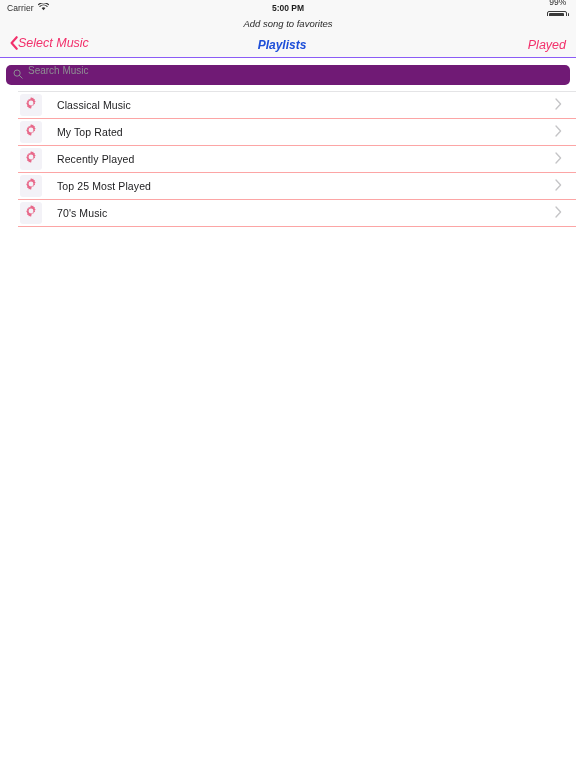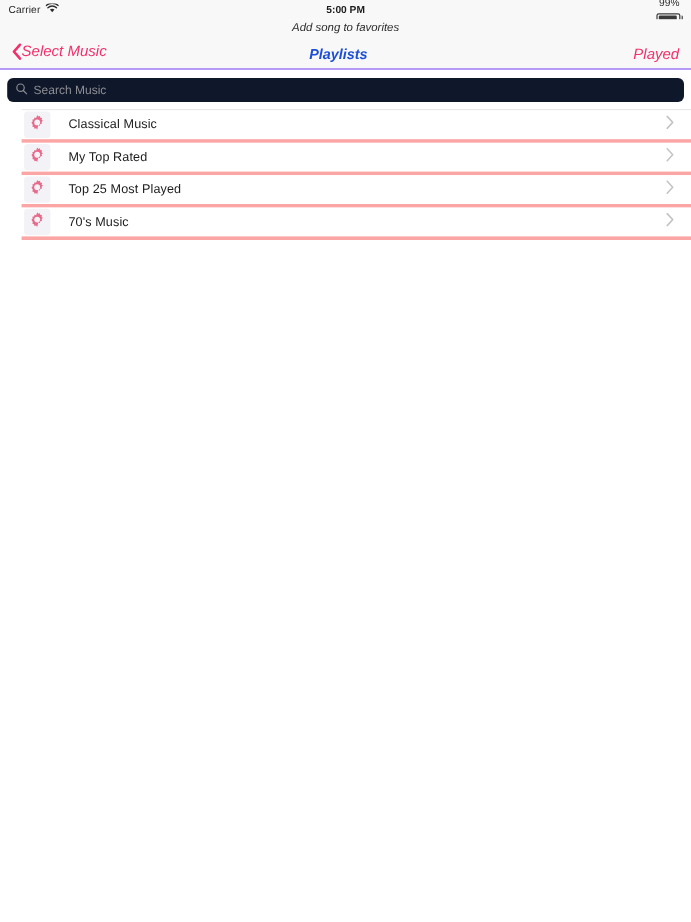--- a/index.html
+++ b/index.html
@@ -68,35 +68,35 @@
     font-size: 12px; font-weight: bold; color: #1d4ed8;
     pointer-events: none;
   }
   .cancel-button {
     margin-left: auto; color: #f2306b; font-size: 12.5px; cursor: pointer; z-index: 2;
   }
 
   
   .search-wrap { padding: 7px 6px 6px 6px; background: #ffffff; }
   .search-field {
-    height: 20px; background: #0f172a; border-radius: 5px;
-    display: flex; align-items: center; gap: 5px; padding: 0 7px;
+    height: 20px; background: #701a75; border-radius: 5px;
+    display: flex; align-items: flex-start; gap: 5px; padding: 0 7px;
     cursor: text;
   }
   .search-icon { display: block; flex: none; }
   .search-placeholder { font-size: 10px; color: #8e8e93; }
 
   
   .list {
     margin-left: 18px; background: #ffffff;
     border-top: 1px solid #e4e4e6;
   }
   .list-row {
     display: flex; align-items: center; height: 27px;
-    border-bottom: 3px solid #fca5a5;
+    border-bottom: 1px solid #fca5a5;
     cursor: pointer; background: #ffffff;
   }
   .row-icon-tile {
     width: 22px; height: 22px; flex: none;
     background: #f3f2f7; border-radius: 3px;
     display: flex; align-items: center; justify-content: center;
     margin-left: 2px;
   }
   .row-label {
     flex: 1; font-size: 10.5px; color: #1c1c1e;
@@ -190,20 +190,36 @@
         </span>
       </span>
       <span class="row-label">My Top Rated</span>
       <span class="row-chevron">
         <svg width="7" height="12" viewBox="0 0 7 12">
             <path d="M1 1 L5.6 6 L1 11" stroke="#c4c4c6" stroke-width="1.3" fill="none" stroke-linecap="round" stroke-linejoin="round"></path>
           </svg>
       </span>
     </div>
 
+    <div class="list-row">
+      <span class="row-icon-tile">
+        <span class="gear-icon">
+          <svg width="14" height="14" viewBox="0 0 24 24">
+            <path fill="#e8698a" d="M12 1.6l1.5 2.0 2.4-.8.6 2.5 2.5.6-.8 2.4 2.0 1.5-2.0 1.5.8 2.4-2.5.6-.6 2.5-2.4-.8L12 22.4l-1.5-2.0-2.4.8-.6-2.5-2.5-.6.8-2.4L3.8 12l2.0-1.5-.8-2.4 2.5-.6.6-2.5 2.4.8z"></path>
+            <circle cx="12" cy="12" r="4.2" fill="#f3f2f7"></circle>
+          </svg>
+        </span>
+      </span>
+      <span class="row-label">Recently Played</span>
+      <span class="row-chevron">
+        <svg width="7" height="12" viewBox="0 0 7 12">
+            <path d="M1 1 L5.6 6 L1 11" stroke="#c4c4c6" stroke-width="1.3" fill="none" stroke-linecap="round" stroke-linejoin="round"></path>
+          </svg>
+      </span>
+    </div>
 
     <div class="list-row">
       <span class="row-icon-tile">
         <span class="gear-icon">
           <svg width="14" height="14" viewBox="0 0 24 24">
             <path fill="#e8698a" d="M12 1.6l1.5 2.0 2.4-.8.6 2.5 2.5.6-.8 2.4 2.0 1.5-2.0 1.5.8 2.4-2.5.6-.6 2.5-2.4-.8L12 22.4l-1.5-2.0-2.4.8-.6-2.5-2.5-.6.8-2.4L3.8 12l2.0-1.5-.8-2.4 2.5-.6.6-2.5 2.4.8z"></path>
             <circle cx="12" cy="12" r="4.2" fill="#f3f2f7"></circle>
           </svg>
         </span>
       </span>

